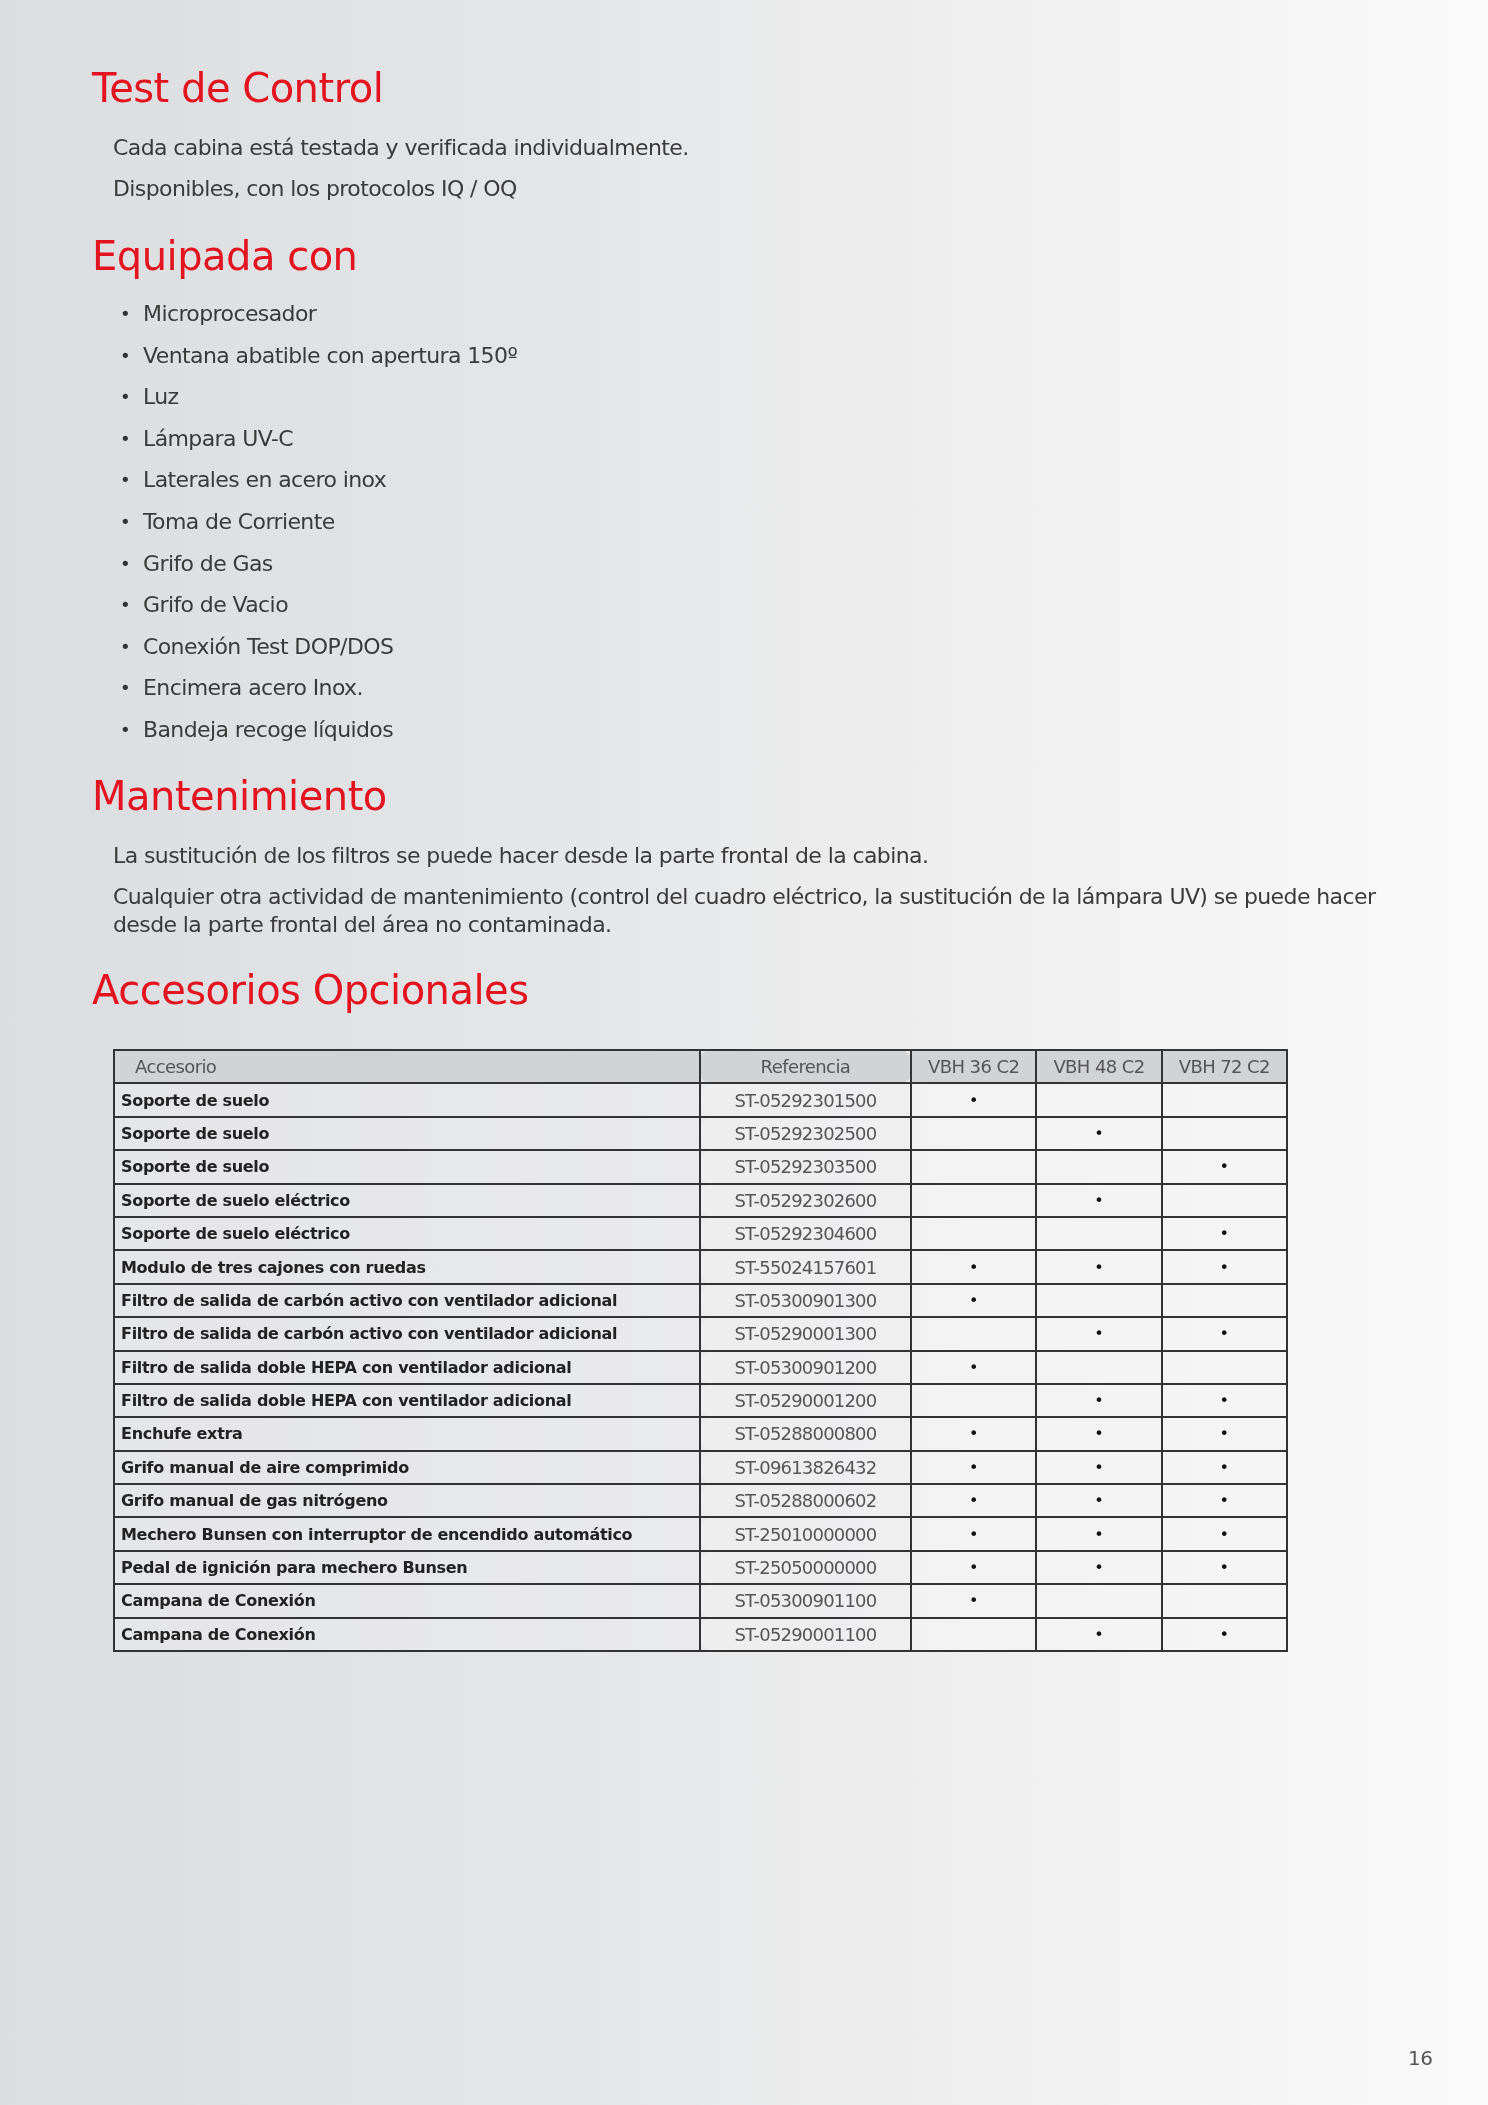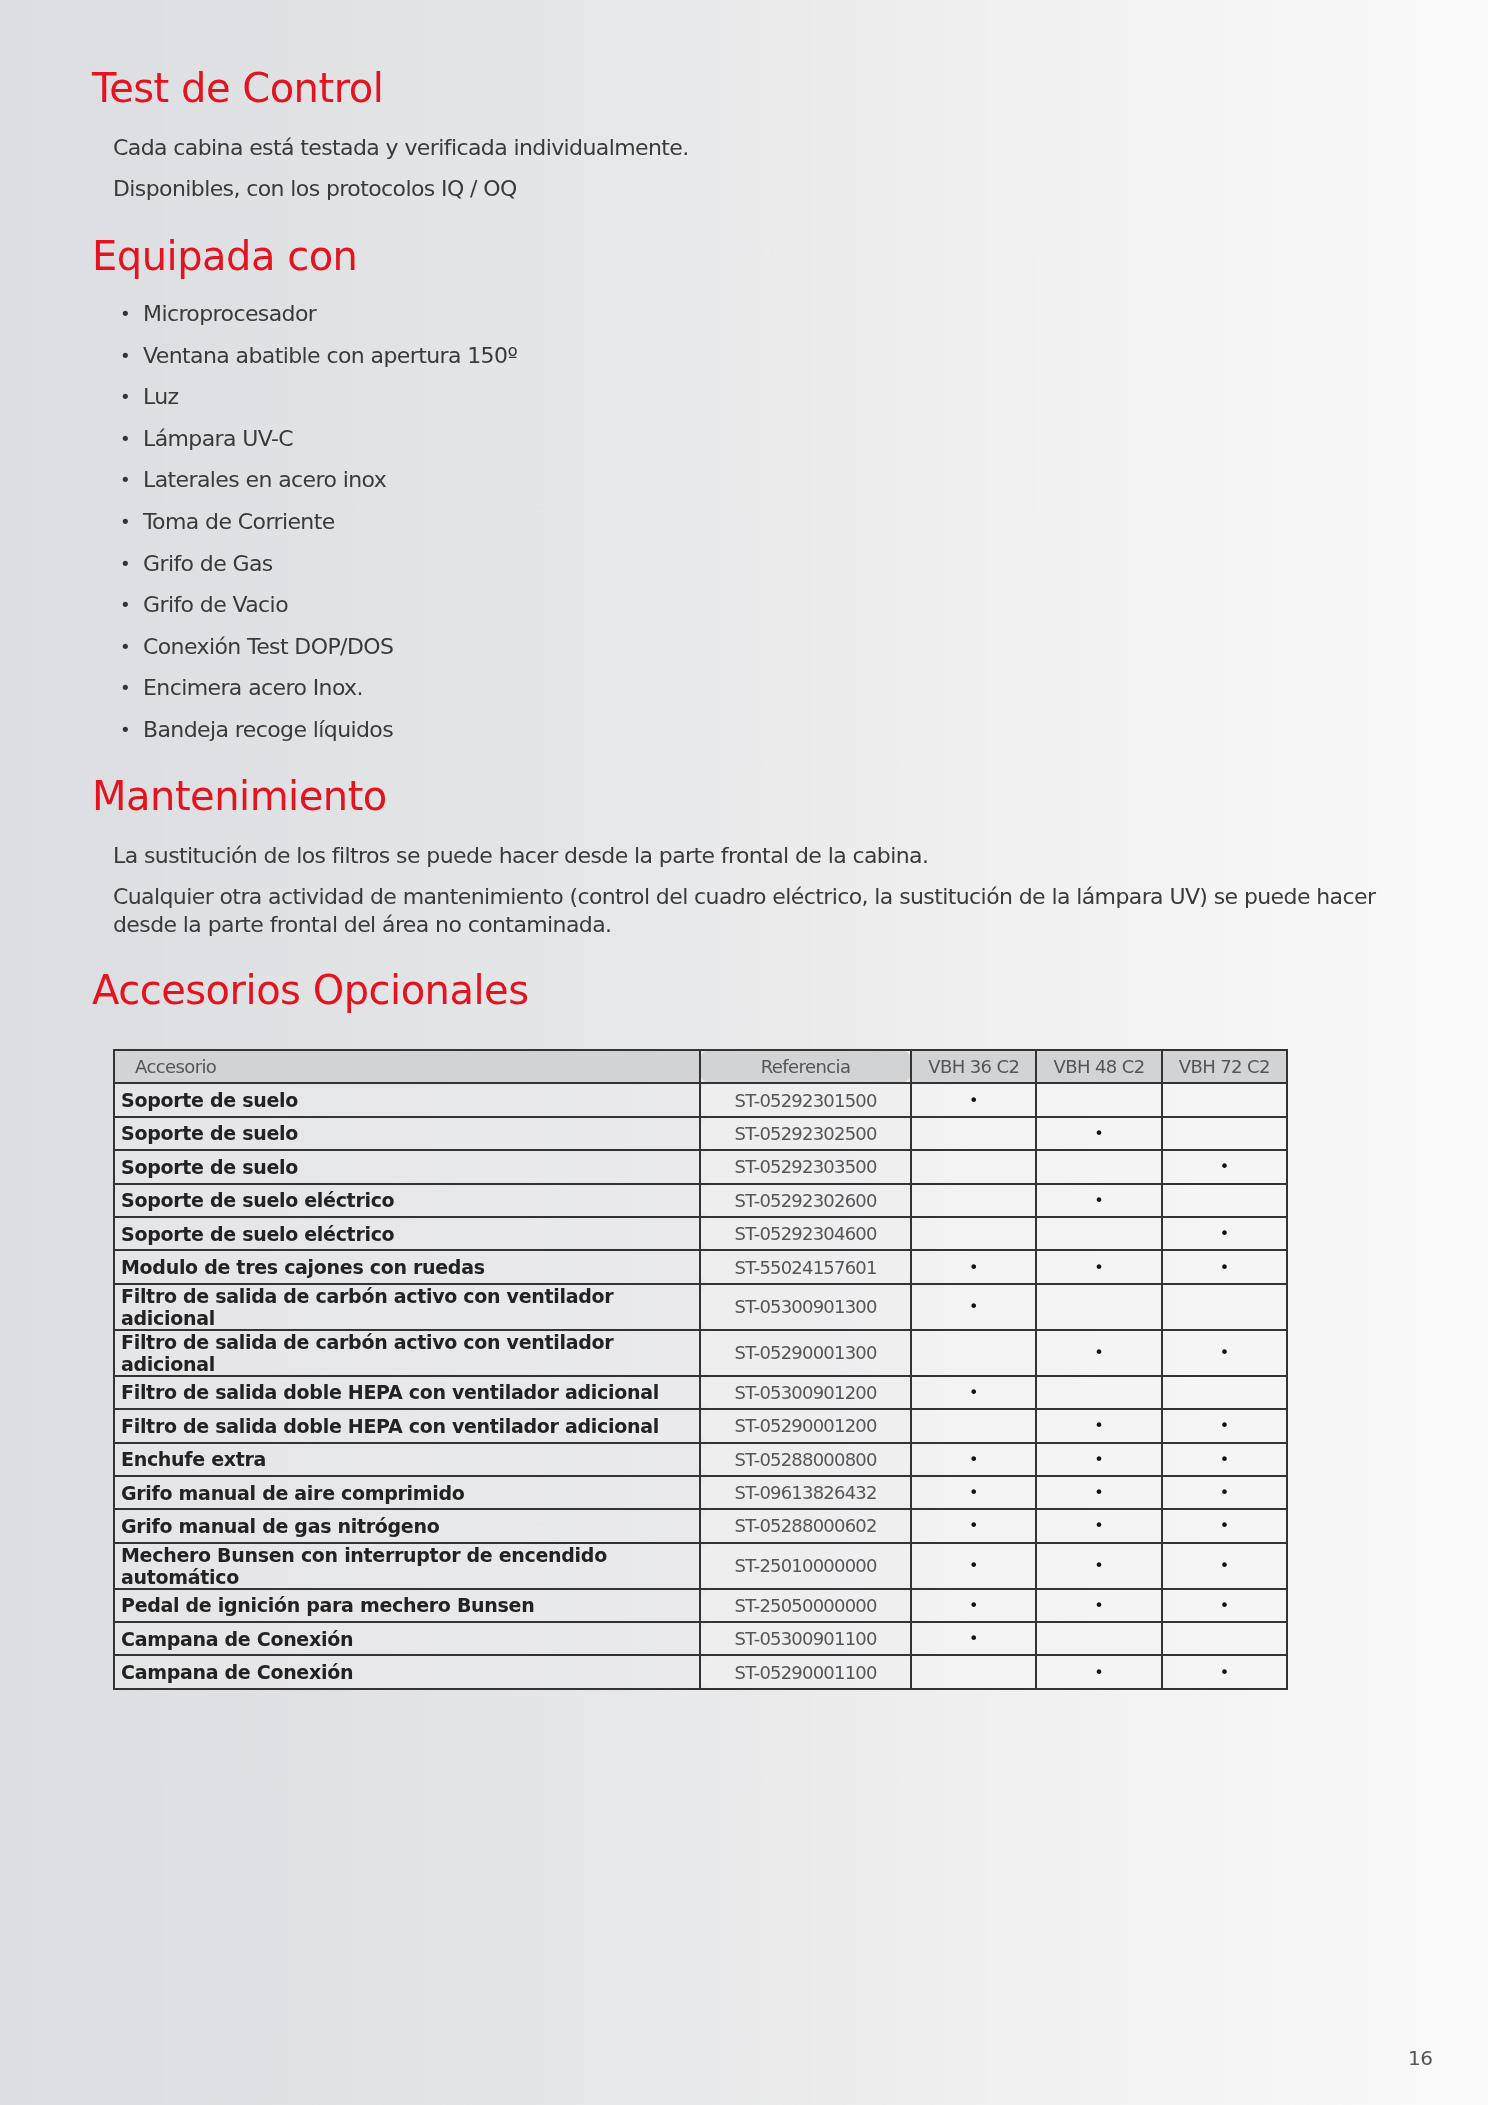--- a/index.html
+++ b/index.html
@@ -88,21 +88,21 @@
       letter-spacing: -0.6px;
     }
     table.acc th.col-acc { text-align: left; padding-left: 20px; width: 573px; }
     table.acc th.col-ref { width: 211px; border-radius: 10px; }
     table.acc th.col-m { width: 125px; }
     table.acc td.c-acc {
       background: rgba(235,235,236,0.55);
       text-align: left;
       padding-left: 6px;
       font-weight: bold;
-      font-size: 19px;
+      font-size: 16px;
       color: #222;
       letter-spacing: -0.3px;
     }
     table.acc td.c-ref {
       background: rgba(240,240,241,0.7);
       text-align: center;
       color: #555;
       letter-spacing: -0.8px;
       border-radius: 13px;
     }

